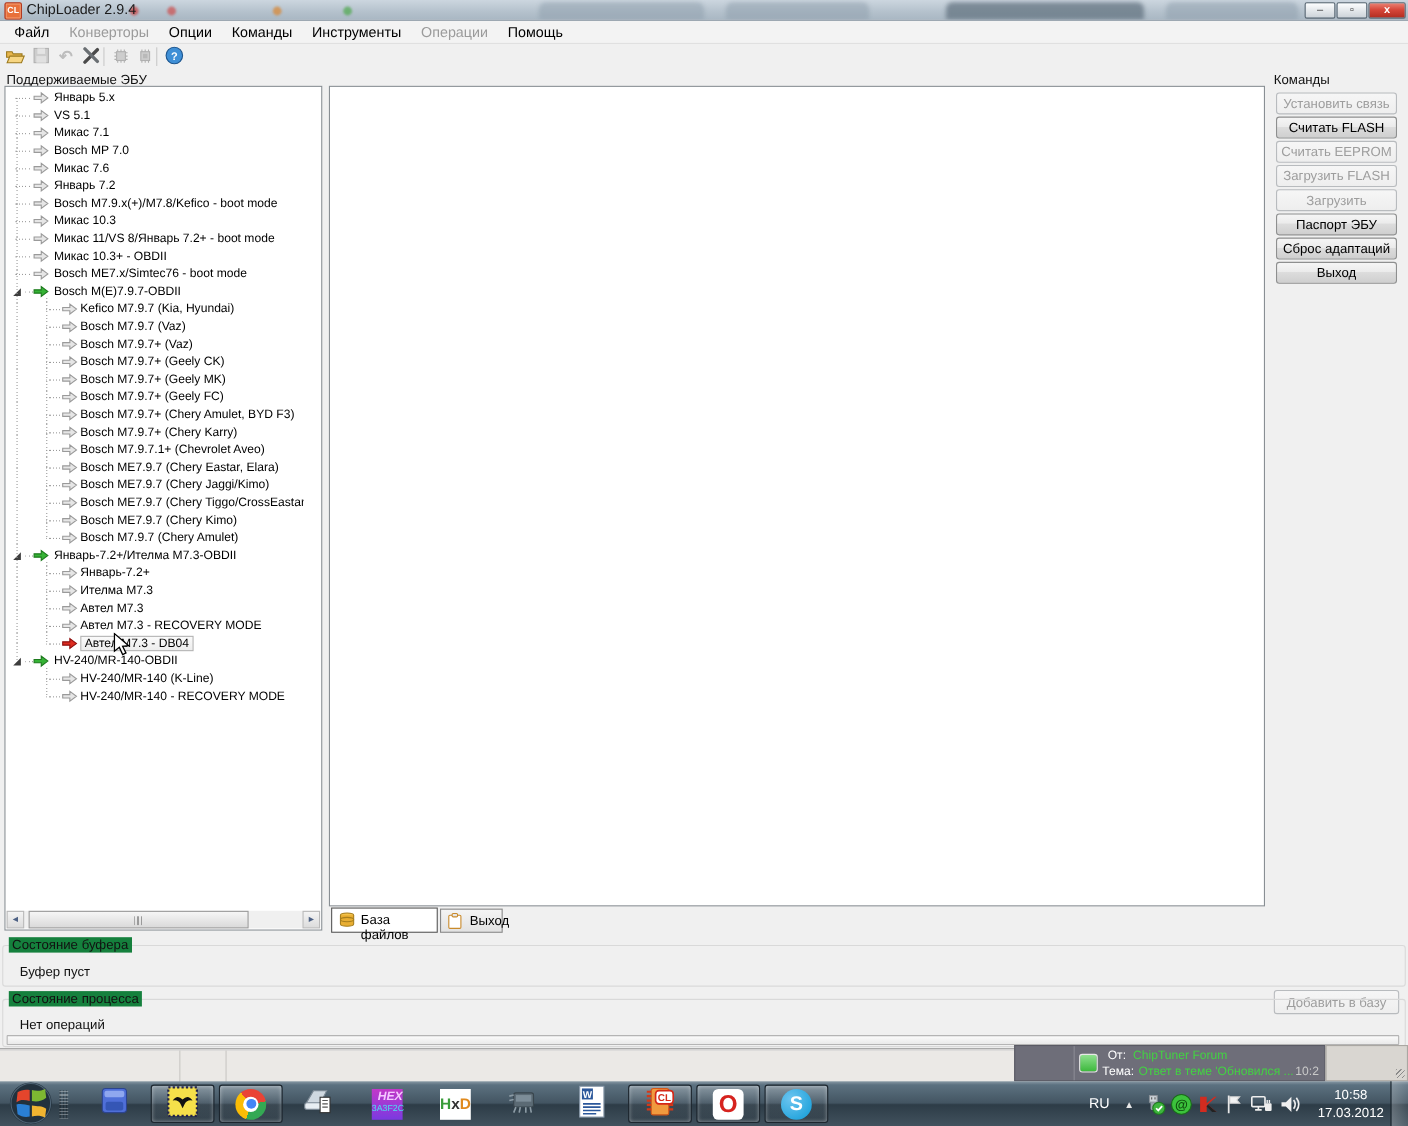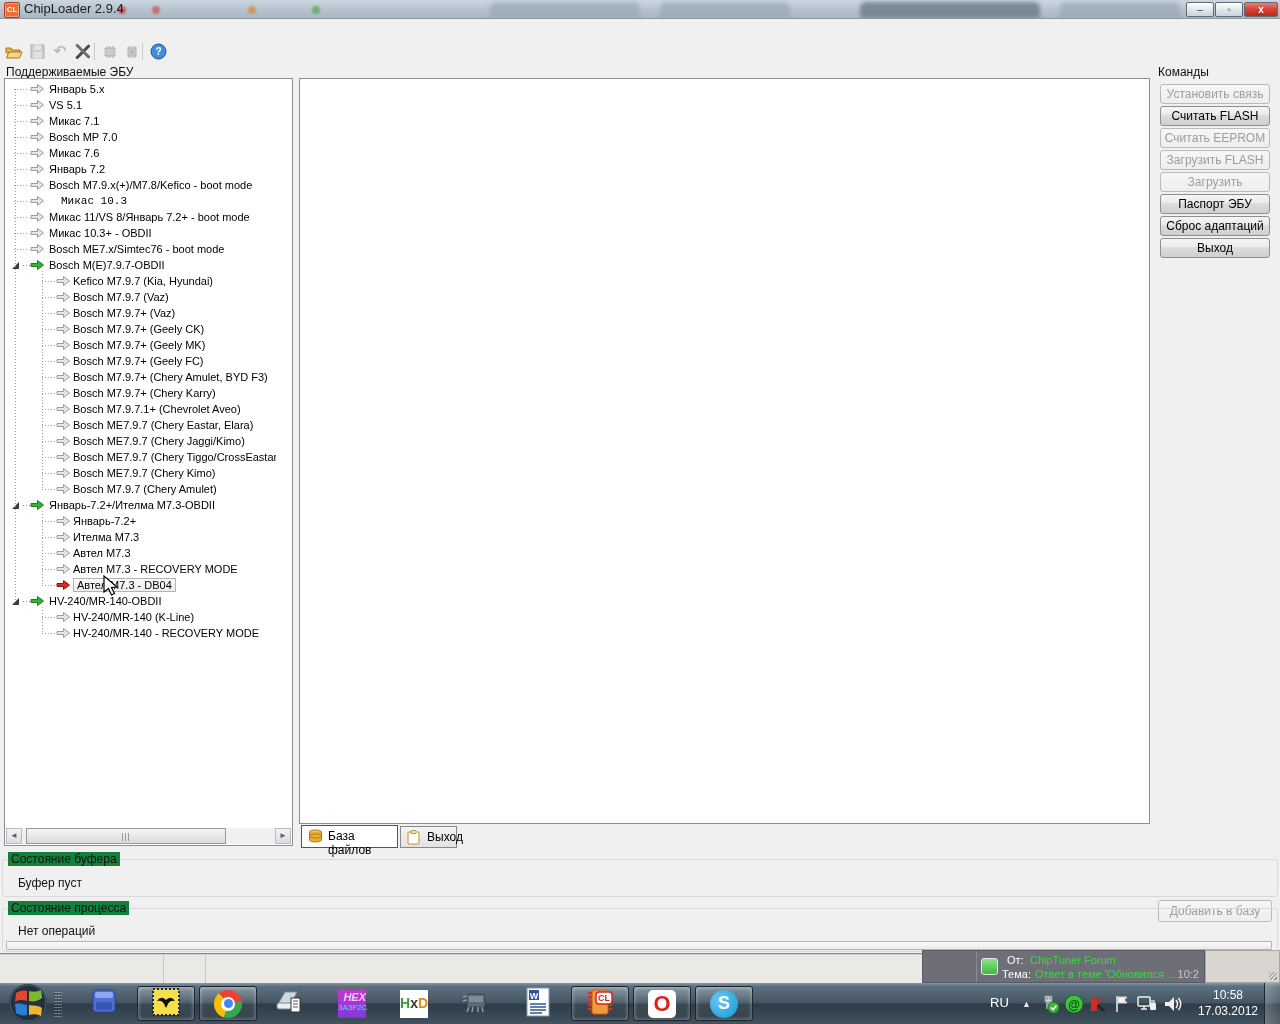--- a/index.html
+++ b/index.html
@@ -142,20 +142,21 @@
       <div class="ghost-dot" style="left:152px;background:#c55;"></div>
       <div class="ghost-dot" style="left:248px;background:#d88a3a;"></div>
       <div class="ghost-dot" style="left:312px;background:#5a5;"></div>
       <div id="title-icon">CL</div>
       <div id="title-text">ChipLoader 2.9.4</div>
       <div class="winbtn" style="left:1186px;width:28px;">–</div>
       <div class="winbtn" style="left:1215px;width:28px;">▫</div>
       <div class="winbtn" id="btn-close" style="left:1244px;width:34px;">x</div>
     </div>
 
+    <div id="menubar"><div class="menu-item">Файл</div><div class="menu-item disabled">Конверторы</div><div class="menu-item">Опции</div><div class="menu-item">Команды</div><div class="menu-item">Инструменты</div><div class="menu-item disabled">Операции</div><div class="menu-item">Помощь</div></div>
 
     <div id="toolbar">
         <div class="tb-icon" style="left: 4px;"><svg class="small-ic" width="18" height="16" viewBox="0 0 18 16">
             <path d="M1 4 h5 l1 2 h8 v3 H1 z" fill="#e8b64c" stroke="#9c7a1e"></path>
             <path d="M4 8 h13 l-2.5 6 H1.5 z" fill="#f7d581" stroke="#9c7a1e"></path>
           </svg></div>
         <div class="tb-icon" style="left: 27px; opacity: 0.85;"><svg class="small-ic" width="15" height="15" viewBox="0 0 15 15">
             <rect x="1" y="1" width="13" height="13" fill="#c7c7c7" stroke="#a5a5a5"></rect>
             <rect x="4" y="1" width="7" height="5" fill="#e3e3e3"></rect>
             <rect x="3" y="8" width="9" height="6" fill="#dedede"></rect>
@@ -235,21 +236,21 @@
             <div class="tree-ico" style="left: 24px;"><svg width="15" height="14" viewBox="0 0 15 14">
                 <path d="M1 5.5 h6.5 V2.5 l6 4.5 -6 4.5 V8.5 H1 z" fill="#e6e6e6" stroke="#9a9a9a" stroke-width="1"></path>
               </svg></div>
             <div class="tree-label" style="left: 43px;">Bosch M7.9.x(+)/M7.8/Kefico - boot mode</div>
           </div>
           <div class="tree-row" style="top: 112px;">
             <div class="hdots" style="left: 8px; width: 15px;"></div>
             <div class="tree-ico" style="left: 24px;"><svg width="15" height="14" viewBox="0 0 15 14">
                 <path d="M1 5.5 h6.5 V2.5 l6 4.5 -6 4.5 V8.5 H1 z" fill="#e6e6e6" stroke="#9a9a9a" stroke-width="1"></path>
               </svg></div>
-            <div class="tree-label" style="left: 55px; font-family: Liberation Mono, monospace;">Микас 10.3</div>
+            <div class="tree-label" style="left: 43px;">Микас 10.3</div>
           </div>
           <div class="tree-row" style="top: 128px;">
             <div class="hdots" style="left: 8px; width: 15px;"></div>
             <div class="tree-ico" style="left: 24px;"><svg width="15" height="14" viewBox="0 0 15 14">
                 <path d="M1 5.5 h6.5 V2.5 l6 4.5 -6 4.5 V8.5 H1 z" fill="#e6e6e6" stroke="#9a9a9a" stroke-width="1"></path>
               </svg></div>
             <div class="tree-label" style="left: 43px;">Микас 11/VS 8/Январь 7.2+ - boot mode</div>
           </div>
           <div class="tree-row" style="top: 144px;">
             <div class="hdots" style="left: 8px; width: 15px;"></div>

